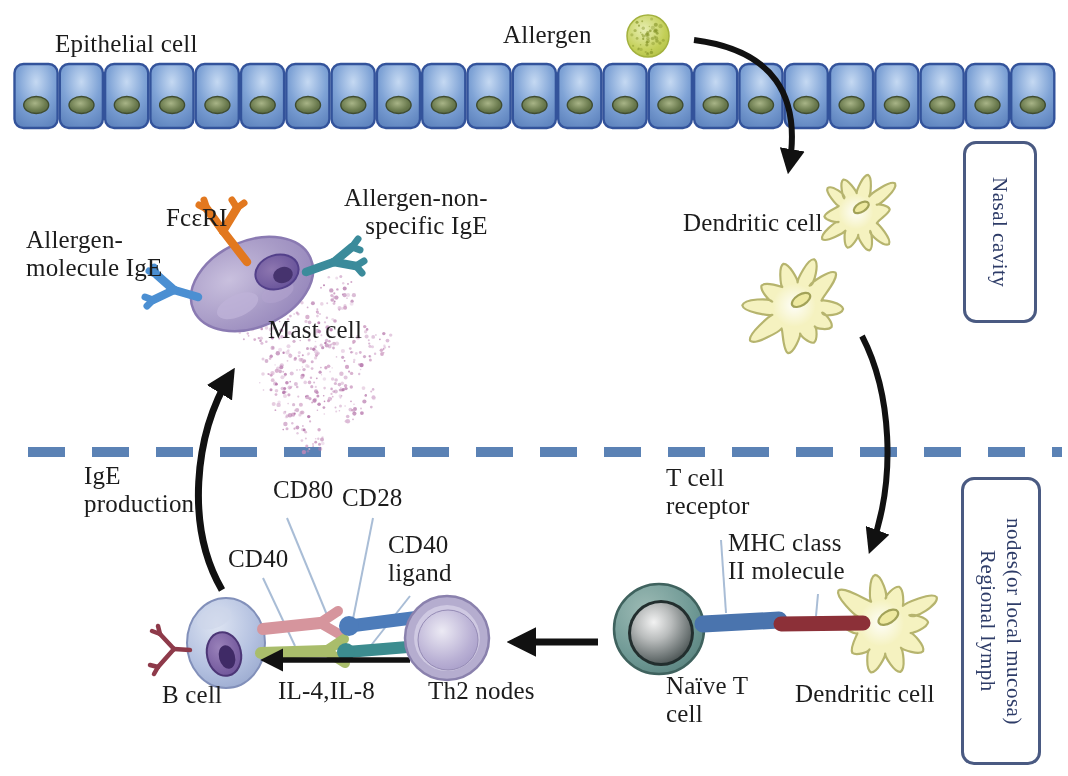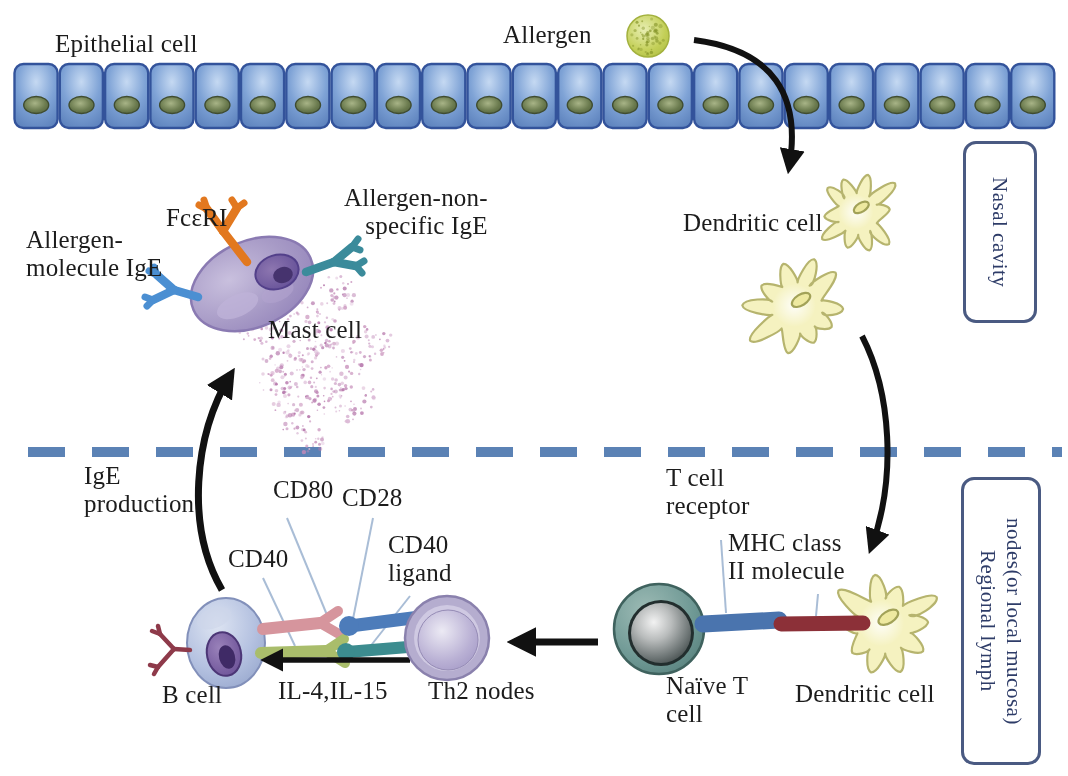--- a/index.html
+++ b/index.html
@@ -783,21 +783,21 @@
 specific IgE</div>
   <div class="lbl" style="left:268px;top:316px;text-align:center;">Mast cell</div>
   <div class="lbl" style="left:84px;top:462px;">IgE
 production</div>
   <div class="lbl" style="left:252px;top:476px;margin-left:21px;">CD80</div>
   <div class="lbl" style="left:342px;top:484px;">CD28</div>
   <div class="lbl" style="left:228px;top:545px;">CD40</div>
   <div class="lbl" style="left:388px;top:531px;">CD40
 ligand</div>
   <div class="lbl" style="left:162px;top:681px;">B cell</div>
-  <div class="lbl" style="left:278px;top:677px;">IL-4,IL-15</div>
+  <div class="lbl" style="left:278px;top:677px;">IL-4,IL-8</div>
   <div class="lbl" style="left:428px;top:677px;">Th2 nodes</div>
   <div class="lbl" style="left:622px;top:672px;margin-left:44px;">Naïve T
 cell</div>
   <div class="lbl" style="left:728px;top:529px;">MHC class
 II molecule</div>
   <div class="lbl" style="left:666px;top:464px;">T cell
 receptor</div>
   <div class="lbl" style="left:795px;top:680px;">Dendritic cell</div>
 
   <div class="vbox" style="left:963px;top:141px;width:68px;height:176px;">

